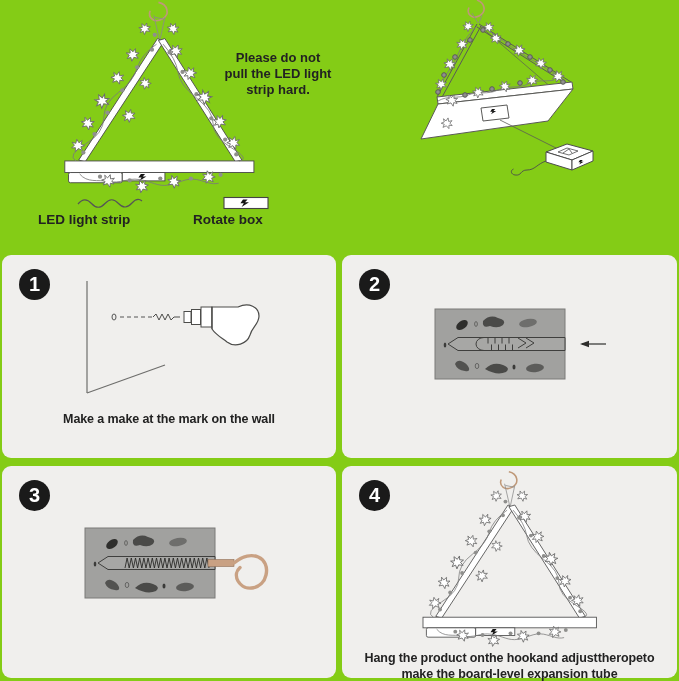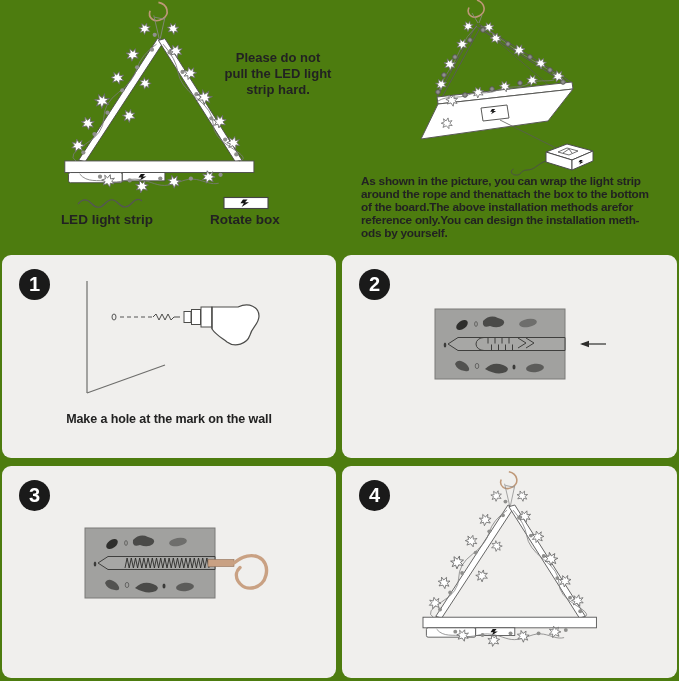--- a/index.html
+++ b/index.html
@@ -1,36 +1,36 @@
 <!DOCTYPE html>
 <html><head>
 <meta charset="utf-8">
 <style>
   html,body{margin:0;padding:0;background:#fff;}
   body{width:679px;height:681px;font-family:"Liberation Sans",sans-serif;color:#1f1f1f;}
-  .sheet{position:relative;width:679px;height:681px;overflow:hidden;background:#4d7c0f;}
+  .sheet{position:relative;width:679px;height:681px;overflow:hidden;background:#84cc16;}
   .abs{position:absolute;}
   svg{display:block;}
   .panel{position:absolute;background:#f0efed;border-radius:9px;}
   #p1{left:2px;top:255px;width:334px;height:203px;}
   #p2{left:342px;top:255px;width:335px;height:203px;}
   #p3{left:2px;top:466px;width:334px;height:212px;}
   #p4{left:342px;top:466px;width:335px;height:212px;}
   .badge{position:absolute;left:17px;top:14px;width:31px;height:31px;border-radius:50%;
          background:#1a1a1a;color:#fff;font-weight:700;font-size:20px;line-height:31px;text-align:center;}
   .caption{position:absolute;left:0;right:0;text-align:center;font-weight:700;font-size:12.5px;
            line-height:15.5px;letter-spacing:-0.1px;white-space:pre;color:#222;}
   #p1 .caption{top:157px;}
   #p2 .caption{top:156px;}
   #p3 .caption{top:180px;}
   #p4 .caption{top:185px;}
   .fig{position:absolute;left:0;top:0;}
   .warning{left:205px;top:50px;width:146px;text-align:center;font-weight:700;font-size:13px;
            line-height:16px;white-space:pre;color:#222;}
-  .legend-label{top:212px;text-align:center;font-weight:700;font-size:13.5px;color:#222;}
+  .legend-label{top:212px;text-align:left;font-weight:700;font-size:13.5px;color:#222;}
   #led-label{left:38px;width:138px;}
   #battery-label{left:193px;width:104px;}
   .note{left:361px;top:175px;width:312px;font-weight:700;font-size:11.8px;line-height:12.9px;
         letter-spacing:-0.25px;white-space:pre;color:#222;}
 </style>
 </head>
 <body>
 
 <svg width="0" height="0" style="position:absolute" aria-hidden="true">
   <defs>
@@ -181,45 +181,40 @@
         <use href="#leaf" transform="translate(447,123) rotate(12) scale(0.8)"></use>
       </g>
     </g>
   </svg>
 
   <div class="abs warning">Please do not
 pull the LED light
 strip hard.</div>
   <div class="abs legend-label" id="led-label">LED light strip</div>
   <div class="abs legend-label" id="battery-label">Rotate box</div>
-  <div class="abs note">As shown in the picture, you can wrap the light strip
-around the rope and thenattach the box to the bottom
-of the board.The above installation methods arefor
-reference only.You can design the installation meth-
-ods by yourself.</div>
 
   <div class="panel" id="p1">
     <div class="badge">1</div>
     <svg class="fig" width="334" height="203" viewBox="0 0 334 203">
       <g stroke="#6e6e6c" fill="none" stroke-width="1.2">
         <path d="M85,26 L85,138"></path>
         <path d="M85,138 L163,110"></path>
       </g>
       <ellipse cx="112" cy="62" rx="2" ry="3" fill="none" stroke="#555" stroke-width="1"></ellipse>
       <path d="M118,62 L150,62" stroke="#555" stroke-width="1" stroke-dasharray="4,3" fill="none"></path>
       <g stroke="#4c4c4a" fill="#fff">
         <path d="M151,62 l3,-3 3,6 3,-6 3,6 3,-6 3,6 3,-3 l6,0" fill="none" stroke-width="1"></path>
         <rect x="182" y="56.5" width="7" height="11" stroke-width="1"></rect>
         <rect x="189.5" y="54.5" width="9" height="15" stroke-width="1"></rect>
         <rect x="199" y="52" width="11" height="20" stroke-width="1"></rect>
         <path d="M210,52 h26 c11,-5 21,0 21,9 c0,8 -7,11 -9,19 c-3,9 -15,13 -23,7 c-5,-4 -11,-7 -15,-13 z" stroke-width="1.2"></path>
         <path d="M210,52 L210,74" stroke-width="1"></path>
       </g>
     </svg>
-    <div class="caption">Make a hole at the mark on the wall</div>
+    <div class="caption">Make a make at the mark on the wall</div>
   </div>
 
   <div class="panel" id="p2">
     <div class="badge">2</div>
     <svg class="fig" width="335" height="203" viewBox="0 0 335 203">
       <use href="#wallblock" transform="translate(93,54)"></use>
       <g stroke="#3f3f3d" stroke-width="1" fill="none">
         <path d="M142,82.5 a8,6.5 0 0 0 0,13"></path>
         <path d="M146,82.5 v6 M153,82.5 v6 M160,82.5 v6 M167,82.5 v6"></path>
         <path d="M149.5,95.5 v-6 M156.5,95.5 v-6 M163.5,95.5 v-6 M170.5,95.5 v-6"></path>
@@ -240,15 +235,17 @@
       <rect x="206" y="93.5" width="26" height="7" fill="#c9a183" stroke="#8f6f55" stroke-width="0.6"></rect>
       <path d="M232,97 c18,-15 36,-5 32,12 c-3,14 -21,18 -28,6 c-3,-5.5 -1.5,-10.5 2,-13.5" stroke="#c9a183" stroke-width="3.4" fill="none" stroke-linecap="round"></path>
     </svg>
   </div>
 
   <div class="panel" id="p4">
     <div class="badge">4</div>
     <svg class="fig" width="335" height="212" viewBox="0 0 335 212">
       <use href="#trishelf" transform="translate(55.5,5) scale(0.85)"></use>
     </svg>
+    <div class="caption">Hang the product onthe hookand adjusttheropeto
+make the board-level expansion tube</div>
   </div>
 
 </div>
 
 </body></html>

